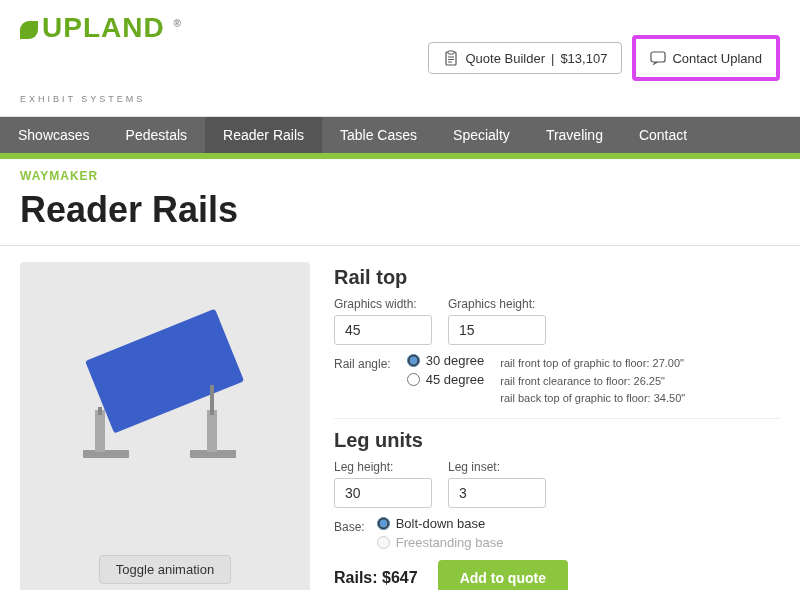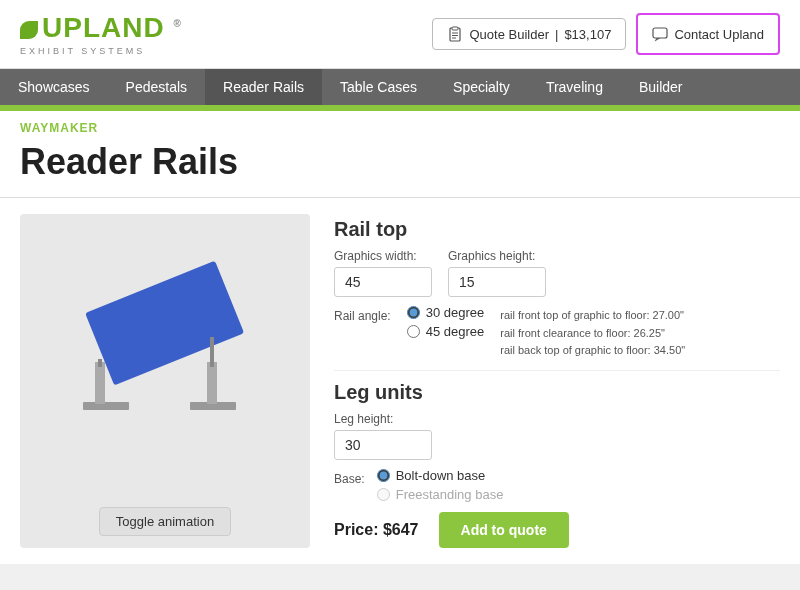--- a/index.html
+++ b/index.html
@@ -7,21 +7,21 @@
 
     
     .header {
       background: #fff;
       padding: 12px 20px;
       display: flex;
       align-items: center;
       justify-content: space-between;
       border-bottom: 1px solid #ddd;
     }
-    .logo-area { display: flex; flex-direction: column; }
+    .logo-area { display: flex; flex-direction: column; gap: 48px; }
     .logo-text { font-size: 28px; font-weight: bold; color: #333; letter-spacing: 1px; }
     .logo-text span { color: #6aaa1e; }
     .logo-leaf {
       display: inline-block;
       width: 18px; height: 18px;
       background: #6aaa1e;
       border-radius: 50% 0 50% 0;
       margin-right: 4px;
       vertical-align: middle;
     }
@@ -32,21 +32,21 @@
       border: 1px solid #bbb;
       border-radius: 4px;
       padding: 7px 14px;
       font-size: 13px;
       cursor: pointer;
       display: flex; align-items: center; gap: 6px;
       color: #333;
     }
     .btn-contact {
       background: #fff;
-      border: 2px solid #d946ef;
+      border: 4px solid #d946ef;
       border-radius: 4px;
       padding: 11px 14px;
       font-size: 13px;
       cursor: pointer;
       display: flex; align-items: center; gap: 6px;
       color: #333;
       justify-content: center;
     }
 
     
@@ -241,21 +241,21 @@
   </div>
 </div>
 
 <div class="nav">
   <a class="nav-item">Showcases</a>
   <a class="nav-item">Pedestals</a>
   <a class="nav-item active">Reader Rails</a>
   <a class="nav-item">Table Cases</a>
   <a class="nav-item">Specialty</a>
   <a class="nav-item">Traveling</a>
-  <a class="nav-item">Builder</a>
+  <a class="nav-item">Contact</a>
 </div>
 <div class="nav-underline"></div>
 
 <div class="content">
   <div class="breadcrumb-bar">WAYMAKER</div>
   <div class="page-title">Reader Rails</div>
 
   <div class="main-content">
 
     <div class="product-image-area">
@@ -313,40 +313,44 @@
 
       <hr class="divider">
 
       <div class="leg-section">
         <div class="section-title">Leg units</div>
         <div class="field-row">
           <div class="field-group">
             <label class="field-label">Leg height:</label>
             <input class="field-input" type="text" value="30" style="">
           </div>
+          <div class="field-group">
+            <label class="field-label">Leg inset:</label>
+            <input class="field-input" type="text" value="3" style="">
+          </div>
         </div>
       </div>
 
       <div class="base-row">
         <span class="base-label">Base:</span>
         <div class="radio-group">
           <label class="radio-option">
             <input type="radio" name="base_type" checked="" style="">
             <span>Bolt-down base</span>
           </label>
           <label class="radio-option radio-option-disabled">
             <input type="radio" name="base_type" disabled="" style="">
             <span>Freestanding base</span>
           </label>
         </div>
       </div>
 
       <div class="price-row">
         <span class="price-text">
-          <span>Price:</span>
+          <span>Rails:</span>
           <span>$647</span>
         </span>
         <button class="btn-add">Add to quote</button>
       </div>
 
     </div>
   </div>
 </div>
 
 </body></html>

